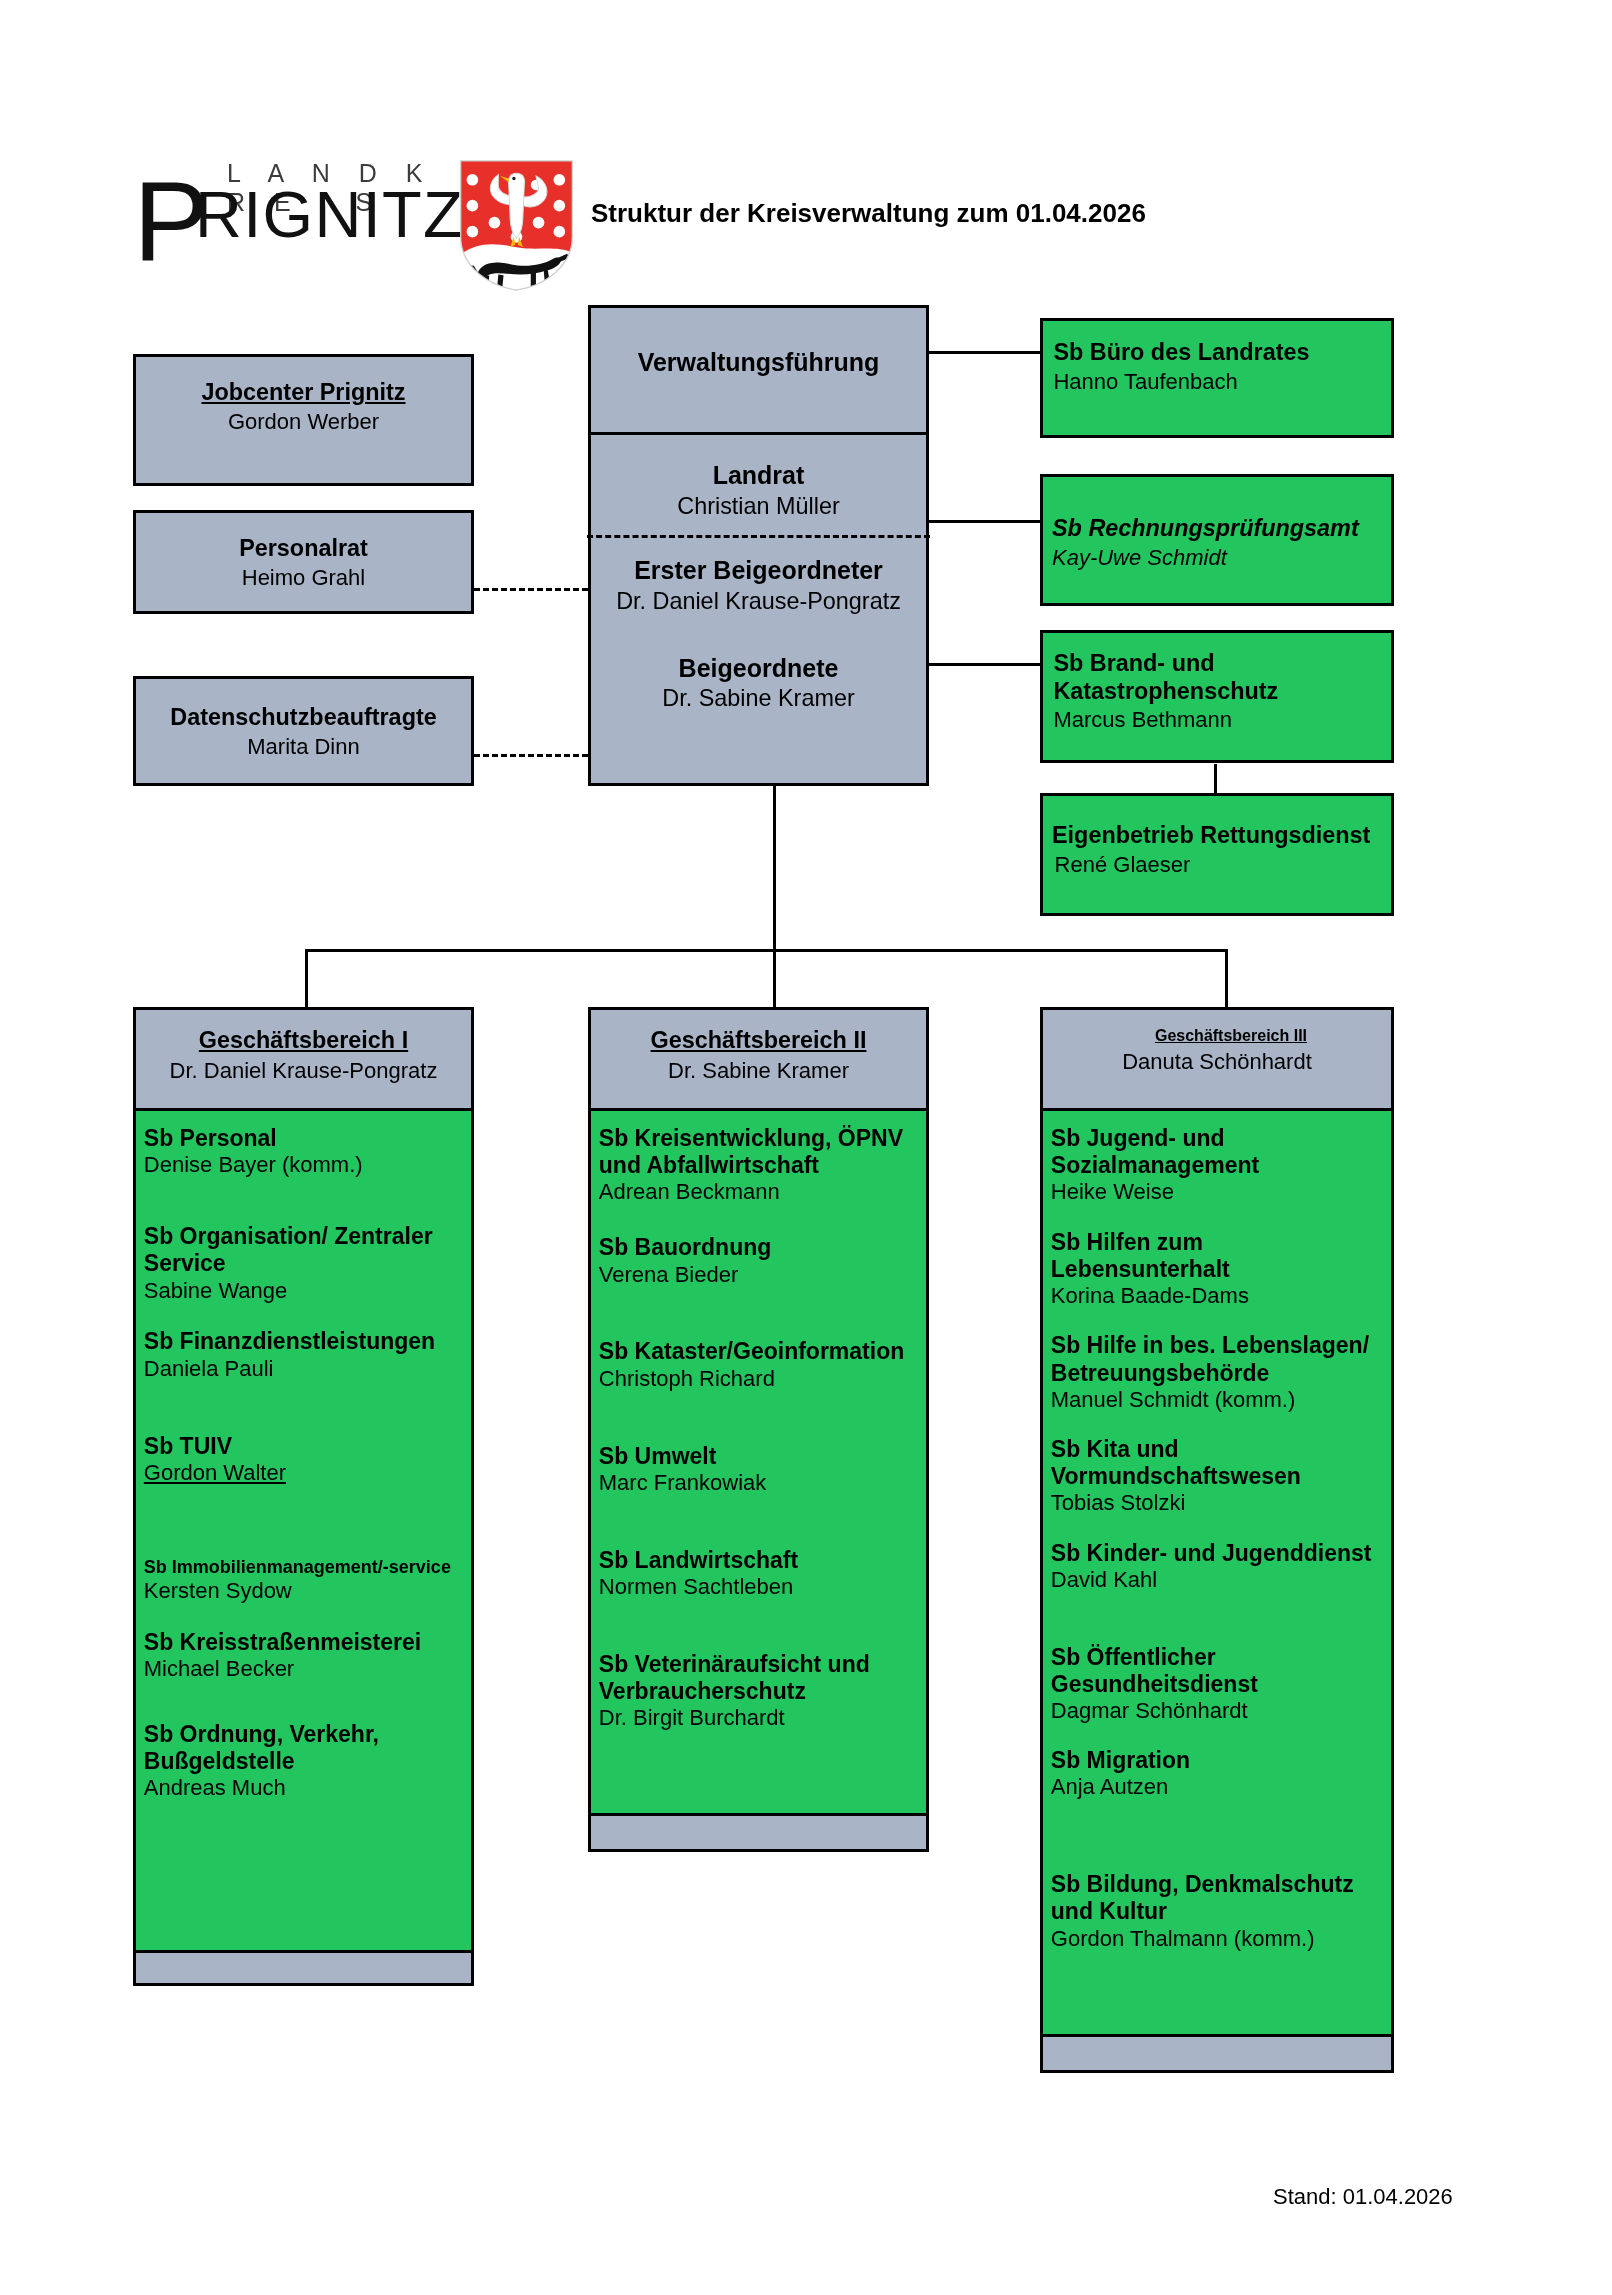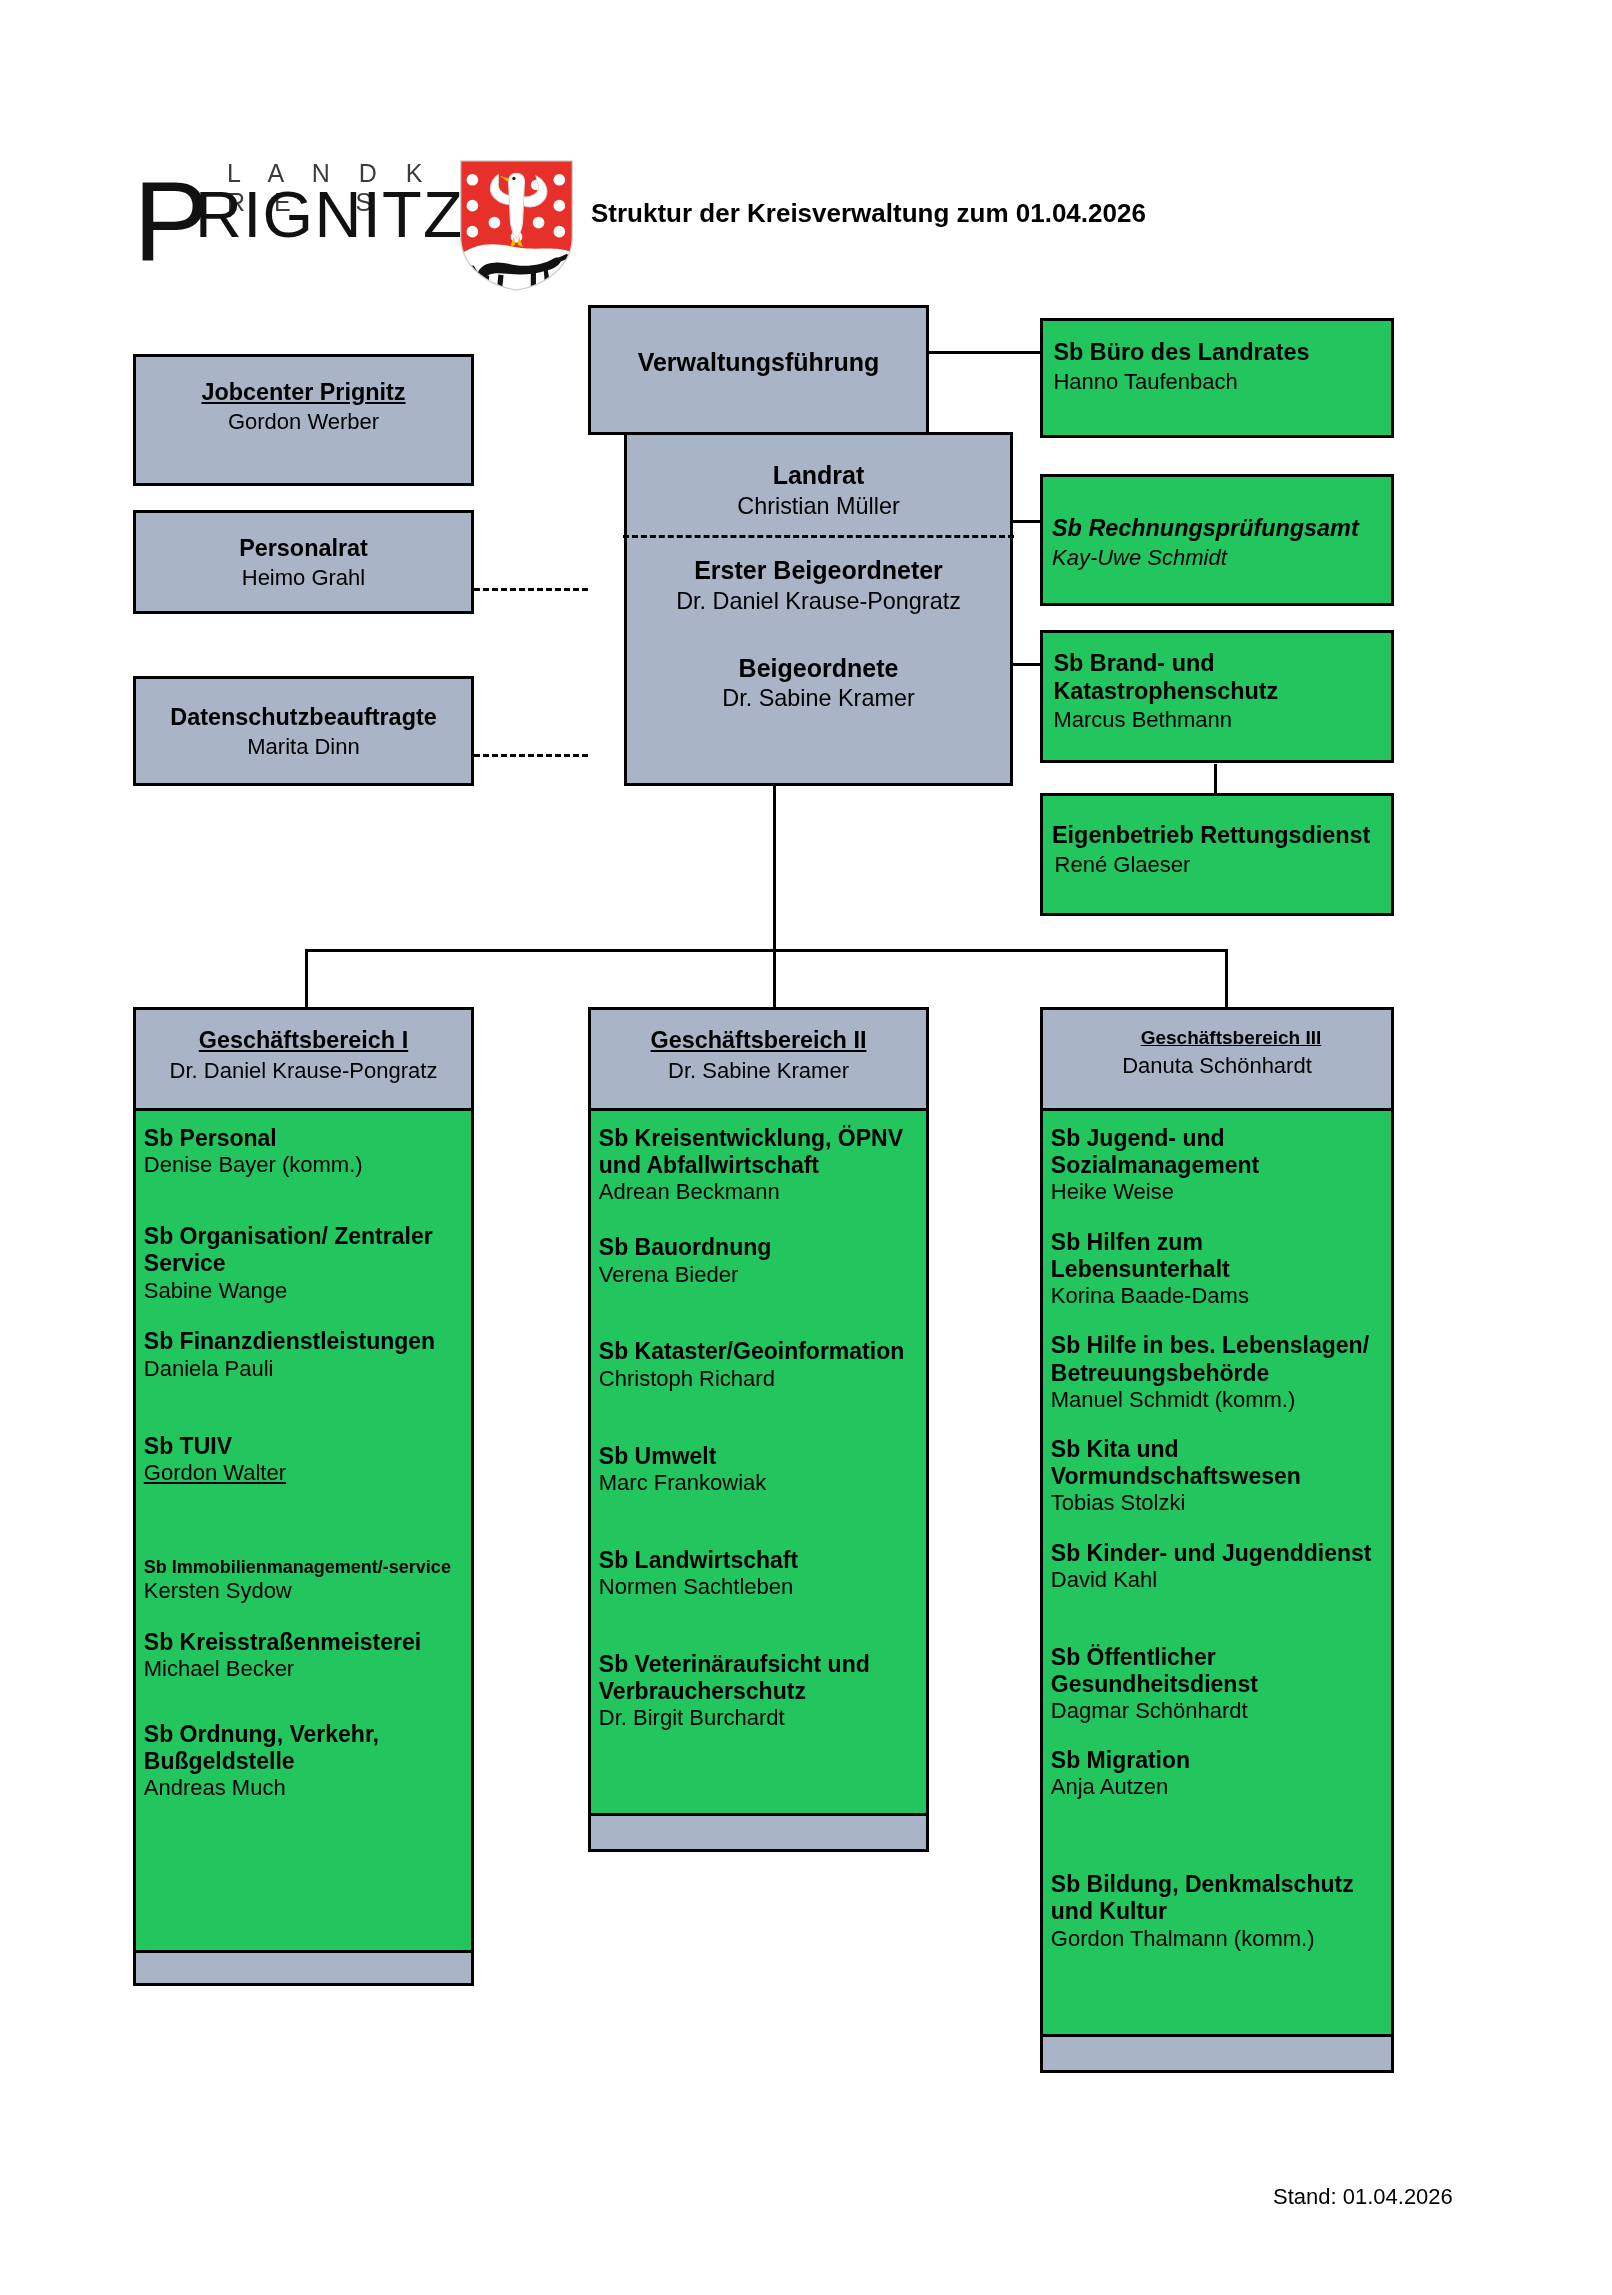--- a/index.html
+++ b/index.html
@@ -176,21 +176,21 @@
     <div class="nm" style="font-size:22px; margin-top:2.6px;">Marita Dinn</div>
   </div>
 
   <div class="dash" style="left:474px; top:588px; width:114px;"></div>
   <div class="dash" style="left:474px; top:754px; width:114px;"></div>
 
   <div class="box fill ctr" style="left:588px; top:305px; width:341px; height:130px; padding-top:40px;">
     <div class="ttl" style="font-size:25px;">Verwaltungsführung</div>
   </div>
 
-  <div class="box fill ctr" style="left:588px; top:432px; width:389px; height:354px; padding-top:26px;margin-left:36px;">
+  <div class="box fill ctr" style="left:588px; top:432px; width:341px; height:354px; padding-top:26px;">
     <div class="ttl" style="font-size:25px;">Landrat</div>
     <div class="nm" style="font-size:23.4px; margin-top:2.6px;">Christian Müller</div>
 
     <div style="margin-top:15.6px; border-top:3.2px dashed #000; margin-left:-3.9px; margin-right:-3.9px;"></div>
 
     <div class="ttl" style="font-size:25px; margin-top:18px;">Erster Beigeordneter</div>
     <div class="nm" style="font-size:23.4px; margin-top:2.6px;">Dr. Daniel Krause-Pongratz</div>
 
     <div class="ttl" style="font-size:25px; margin-top:39px;">Beigeordnete</div>
     <div class="nm" style="font-size:23.4px; margin-top:2.6px;">Dr. Sabine Kramer</div>
@@ -290,21 +290,21 @@
       <div class="p" style="font-size:22px; line-height:1.18;">Normen Sachtleben</div>
     </div>
     <div class="sb" style="margin-top:51px;">
       <div class="h" style="font-size:23px; line-height:1.18;">Sb Veterinäraufsicht und Verbraucherschutz</div>
       <div class="p" style="font-size:22px; line-height:1.18;">Dr. Birgit Burchardt</div>
     </div>
   </div>
   <div class="box fill" style="left:588px; top:1813px; width:341px; height:39px;"></div>
 
   <div class="box fill ctr" style="left:1040px; top:1007px; width:354px; height:104px; padding-top:17px;">
-    <div class="ttl u" style="font-size:19px;padding-left:28px;">Geschäftsbereich III</div>
+    <div class="ttl u" style="font-size:16px;padding-left:28px;">Geschäftsbereich III</div>
     <div class="nm" style="font-size:22px; margin-top:3.9px;">Danuta Schönhardt</div>
   </div>
   <div class="box lft" style="left:1040px; top:1108px; width:354px; height:929px; padding:9px 6.5px 0 7.8px;">
     <div class="sb" style="margin-top:5.2px;">
       <div class="h" style="font-size:23px; line-height:1.18;">Sb Jugend- und Sozialmanagement</div>
       <div class="p" style="font-size:22px; line-height:1.18;">Heike Weise</div>
     </div>
     <div class="sb" style="margin-top:23.4px;">
       <div class="h" style="font-size:23px; line-height:1.18;">Sb Hilfen zum Lebensunterhalt</div>
       <div class="p" style="font-size:22px; line-height:1.18;">Korina Baade-Dams</div>

